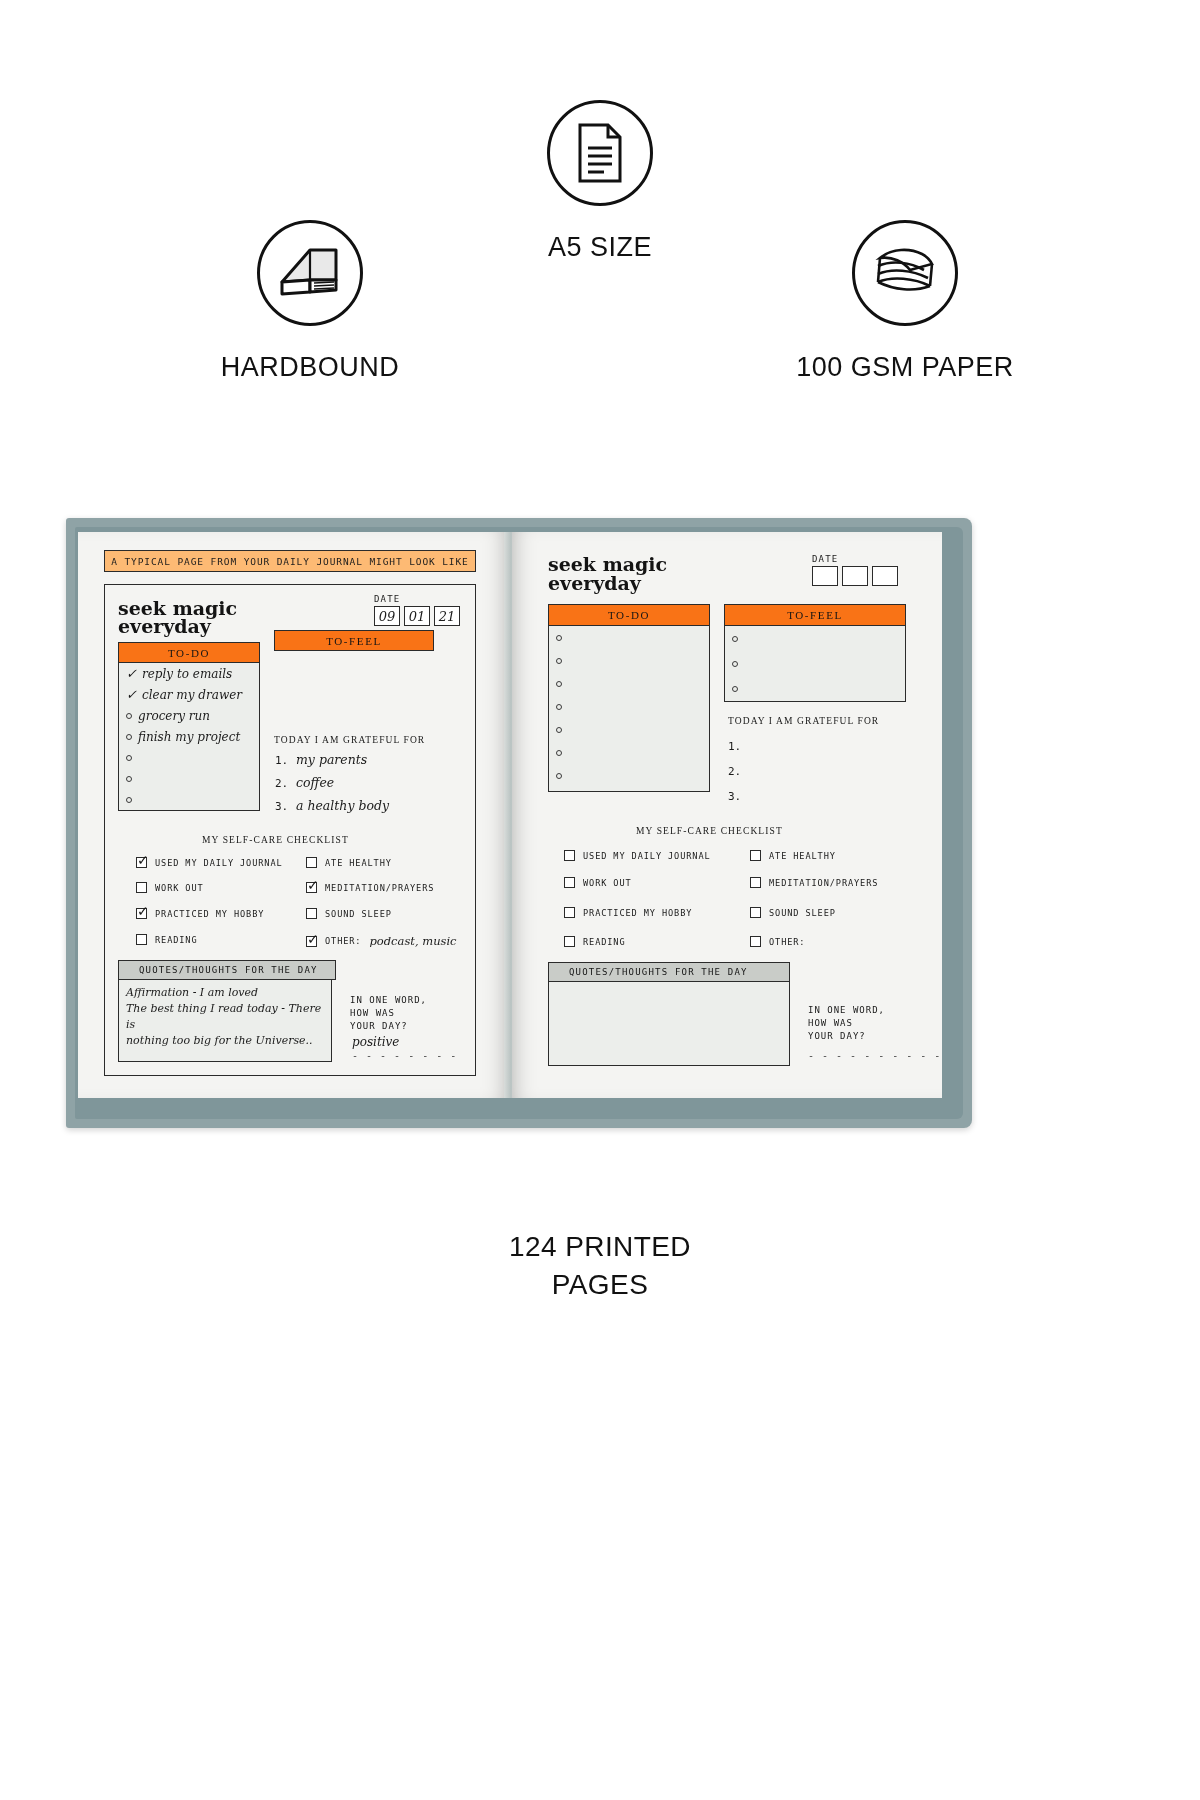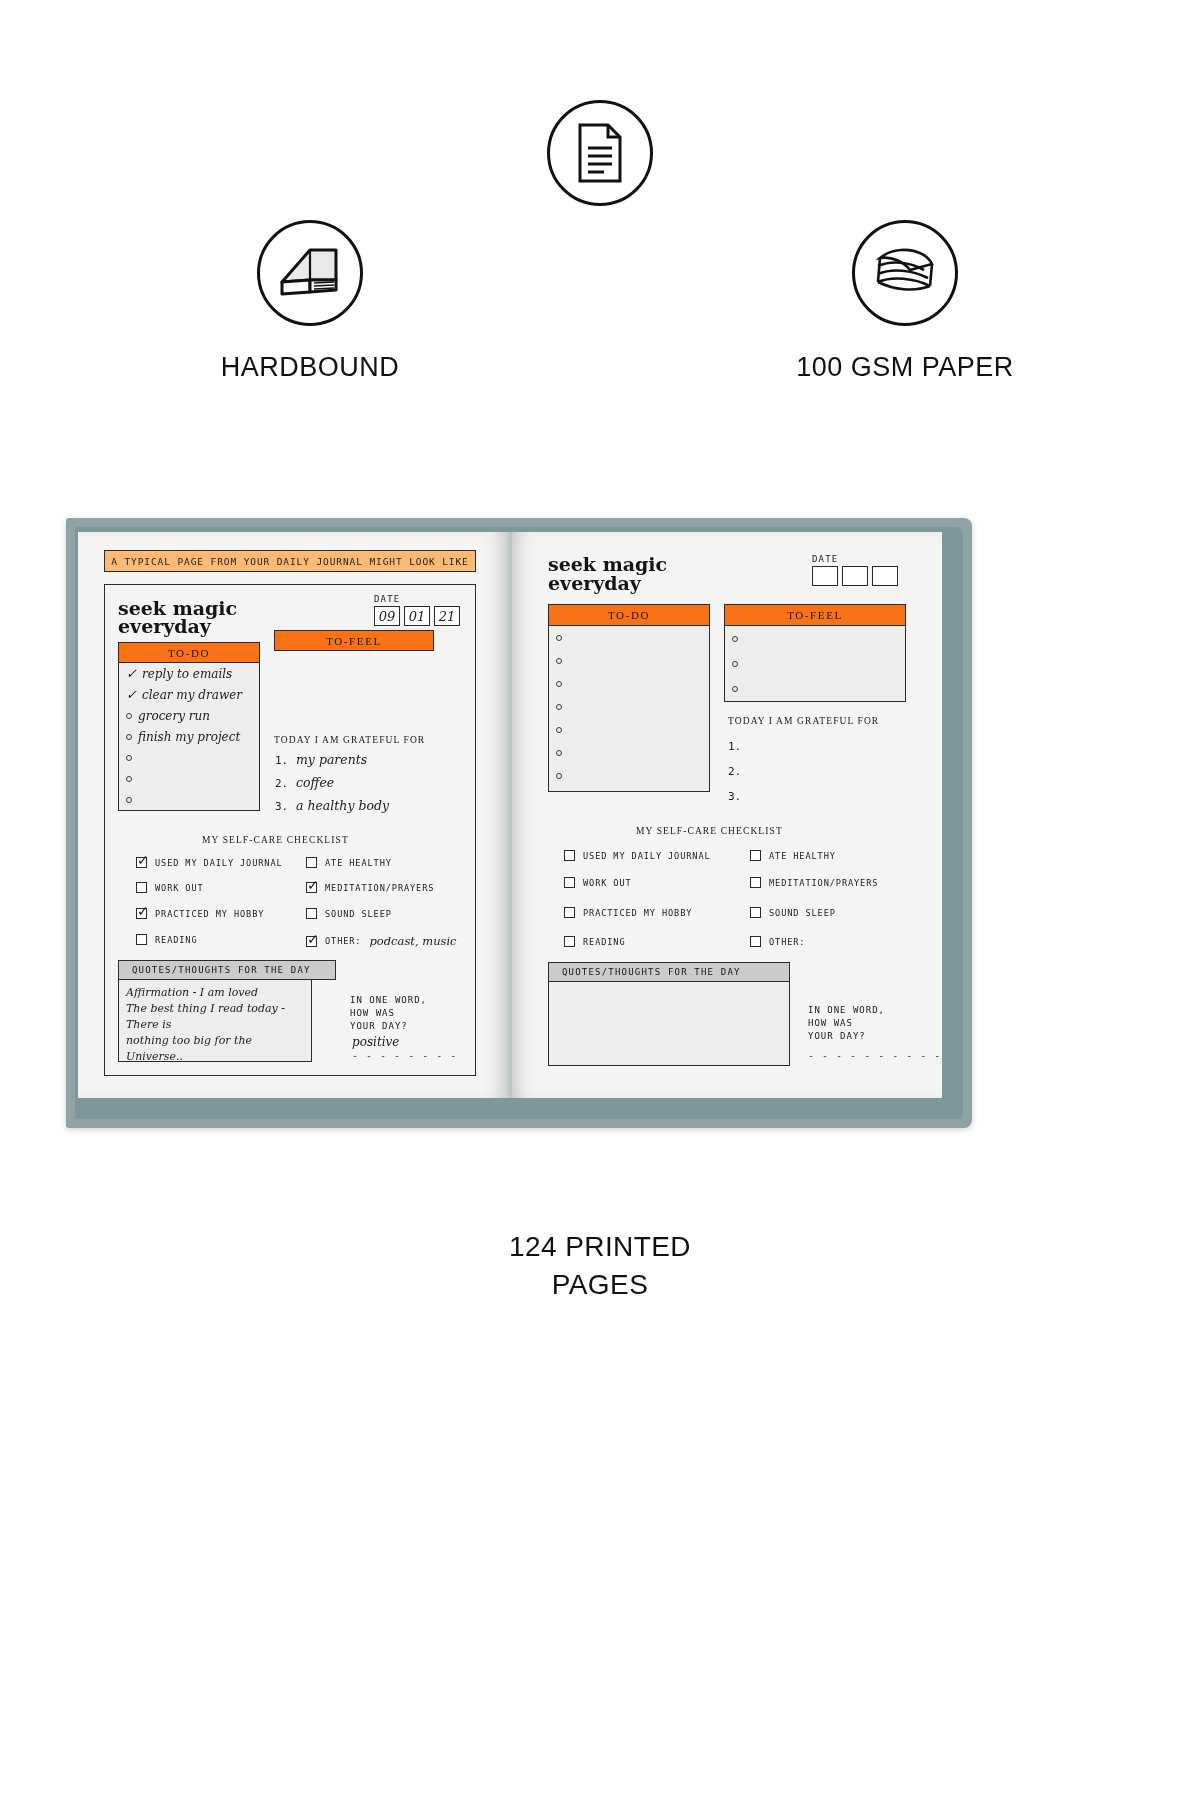--- a/index.html
+++ b/index.html
@@ -251,21 +251,21 @@
     font-size: 11.5px;
     letter-spacing: 0;
     color: #1b1b1b;
   }
 
   .quote-head {
     position: absolute;
     background: #c9ccc8;
     border: 1.4px solid #2b2b2b;
     box-sizing: border-box;
-    display: flex; align-items: center; padding-left: 13px;
+    display: flex; align-items: center; padding-left: 20px;
     font-family: "DejaVu Sans Mono", monospace;
     font-size: 9px;
     letter-spacing: 1.2px;
     color: #141414;
   }
   .quote-body {
     position: absolute;
     border: 1.4px solid #2b2b2b;
     border-top: none;
     box-sizing: border-box;
@@ -324,20 +324,21 @@
     <div class="feature-circle">
       <svg width="56" height="62" viewBox="0 0 56 62" fill="none">
         <path d="M8 3 H36 L48 15 V59 H8 Z" stroke="#111" stroke-width="3" fill="none"></path>
         <path d="M36 3 V15 H48" stroke="#111" stroke-width="3" fill="none"></path>
         <line x1="16" y1="26" x2="40" y2="26" stroke="#111" stroke-width="3"></line>
         <line x1="16" y1="34" x2="40" y2="34" stroke="#111" stroke-width="3"></line>
         <line x1="16" y1="42" x2="40" y2="42" stroke="#111" stroke-width="3"></line>
         <line x1="16" y1="50" x2="32" y2="50" stroke="#111" stroke-width="3"></line>
       </svg>
     </div>
+    <div class="feature-label">A5 SIZE</div>
   </div>
 
   <div class="feature f-hard">
     <div class="feature-circle">
       <svg width="68" height="62" viewBox="0 0 68 62" fill="none">
         <path d="M6 40 L34 8 L60 8 L60 38 L34 38 Z" fill="#e9e9e9" stroke="#111" stroke-width="3" stroke-linejoin="round"></path>
         <path d="M34 8 L34 38" stroke="#111" stroke-width="2.2"></path>
         <path d="M6 40 L34 38 L34 50 L6 52 Z" fill="#fff" stroke="#111" stroke-width="3" stroke-linejoin="round"></path>
         <path d="M34 38 L60 38 L60 48 L34 50 Z" fill="#fff" stroke="#111" stroke-width="3" stroke-linejoin="round"></path>
         <line x1="38" y1="41" x2="58" y2="40" stroke="#111" stroke-width="1.6"></line>
@@ -457,21 +458,21 @@
         <span class="cbox"></span>
         <span>SOUND SLEEP</span>
       </div>
       <div class="checkrow" style="left:228px; top:402px;">
         <span class="cbox checked"></span>
         <span>OTHER:</span>
         <span class="hand">podcast, music</span>
       </div>
 
       <div class="quote-head" style="left:40px; top:428px; width:218px; height:20px;">QUOTES/THOUGHTS FOR THE DAY</div>
-      <div class="quote-body" style="left:40px; top:448px; width:194px; height:82px;">
+      <div class="quote-body" style="left:40px; top:448px; width:214px; height:82px;">
         <div class="quote-line">Affirmation - I am loved</div>
         <div class="quote-line">The best thing  I read today - There is</div>
         <div class="quote-line">nothing too big for the Universe..</div>
       </div>
 
       <div class="oneword" style="left:272px; top:462px;">
         <div>IN ONE WORD,</div>
         <div>HOW WAS</div>
         <div>YOUR DAY?</div>
       </div>

